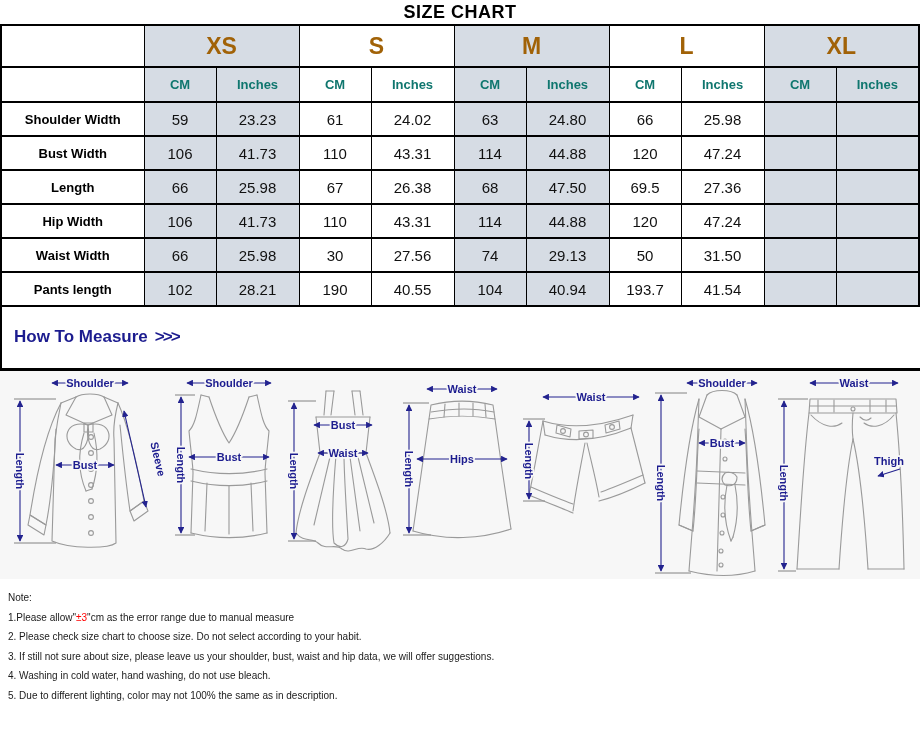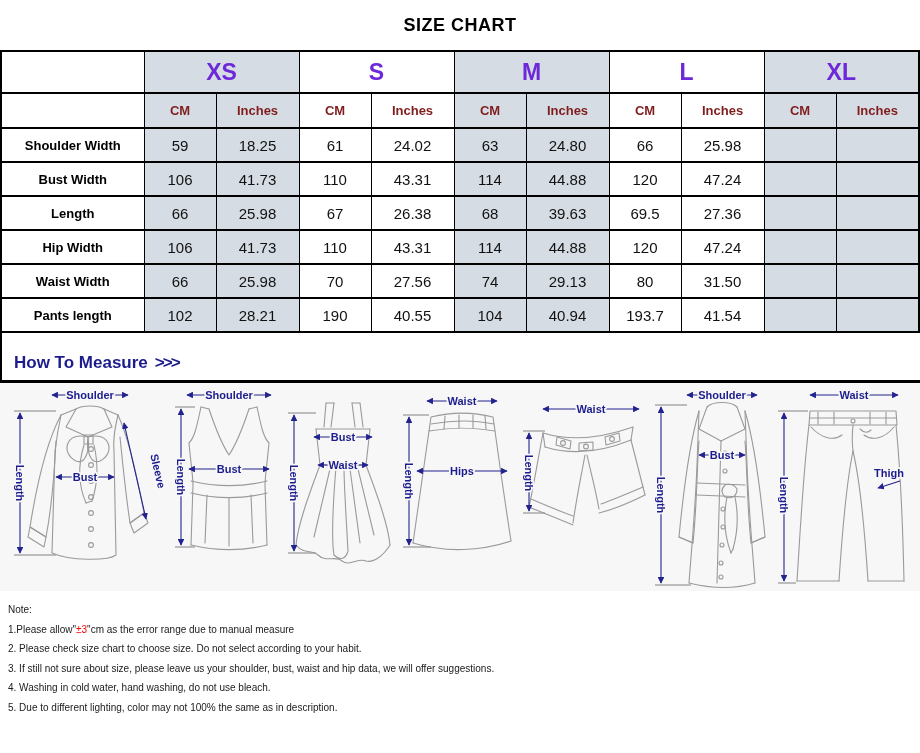--- a/index.html
+++ b/index.html
@@ -1,32 +1,32 @@
 <!DOCTYPE html>
 <html><head>
 <meta charset="utf-8">
 <style>
   html,body{margin:0;padding:0;background:#fff;}
   .page{position:relative;width:920px;height:753px;overflow:hidden;background:#fff;
         font-family:"Liberation Sans",sans-serif;color:#000;}
-  .title{height:50px;display:flex;align-items:center;justify-content:center;
+  .title{height:24px;display:flex;align-items:center;justify-content:center;
          font-size:18px;font-weight:bold;letter-spacing:.5px;}
   table.size-table{border-collapse:collapse;table-layout:fixed;width:918px;border:2px solid #000;}
   table.size-table th,table.size-table td{
       border:1px solid #000;border-top:2px solid #000;border-bottom:2px solid #000;
       text-align:center;vertical-align:middle;padding:0;position:relative;}
-  th.size{height:40px;font-size:23px;font-weight:bold;color:#6d28d9;}
-  th.unit{height:33px;font-size:13px;font-weight:bold;color:#7f1d1d;}
+  th.size{height:40px;font-size:23px;font-weight:bold;color:#a16207;}
+  th.unit{height:33px;font-size:13px;font-weight:bold;color:#0f766e;}
   td.row-label{height:32px;font-size:13px;background:#fff;font-weight:bold;}
   td.val{font-size:15px;color:#111;font-weight:normal;}
   .shade{background:#d6dce4;}
   td.selected::after{content:"";position:absolute;left:-1px;top:-2px;right:-1px;bottom:-2px;
       border:2px solid #21a366;pointer-events:none;}
   .measure-hd{border-left:2px solid #000;border-bottom:3px solid #000;
-      padding:20px 0 7px 12px;}
+      padding:20px 0 21px 12px;}
   .measure-hd .hd-text{font-size:17px;font-weight:bold;color:#1c1c8f;}
   .measure-hd .hd-arrows{font-size:17px;font-weight:900;color:#1c1c8f;letter-spacing:-2px;margin-left:7px;}
   .figures{display:flex;justify-content:space-between;align-items:flex-start;
       background:#f7f7f7;height:206px;padding:2px 20px 0 6px;}
   .fig{flex:0 0 auto;}
   .fig .g{stroke:#9a9a9a;stroke-width:1.1;fill:none;stroke-linejoin:round;stroke-linecap:round;}
   .fig .arrow{stroke:#23238f;stroke-width:1.1;fill:none;}
   .fig .guide{stroke:#666;stroke-width:0.8;}
   .fig text{font-family:"Liberation Sans",sans-serif;font-size:11px;font-weight:bold;fill:#1c1c8f;
       paint-order:stroke;stroke:#f7f7f7;stroke-width:3.5px;stroke-linejoin:round;text-anchor:middle;}
@@ -74,21 +74,21 @@
         <th class="unit">CM</th>
         <th class="unit">Inches</th>
         <th class="unit shade">CM</th>
         <th class="unit shade">Inches</th>
       </tr>
     </thead>
     <tbody>
         <tr>
           <td class="row-label">Shoulder Width</td>
           <td class="val shade">59</td>
-          <td class="val shade">18.25</td>
+          <td class="val shade">23.23</td>
           <td class="val">61</td>
           <td class="val">24.02</td>
           <td class="val shade">63</td>
           <td class="val shade">24.80</td>
           <td class="val">66</td>
           <td class="val">25.98</td>
           <td class="val shade"></td>
           <td class="val shade"></td>
         </tr>
         <tr>
@@ -104,21 +104,21 @@
           <td class="val shade"></td>
           <td class="val shade"></td>
         </tr>
         <tr>
           <td class="row-label">Length</td>
           <td class="val shade">66</td>
           <td class="val shade">25.98</td>
           <td class="val">67</td>
           <td class="val">26.38</td>
           <td class="val shade">68</td>
-          <td class="val shade">39.63</td>
+          <td class="val shade">47.50</td>
           <td class="val">69.5</td>
           <td class="val">27.36</td>
           <td class="val shade"></td>
           <td class="val shade"></td>
         </tr>
         <tr>
           <td class="row-label">Hip Width</td>
           <td class="val shade">106</td>
           <td class="val shade">41.73</td>
           <td class="val">110</td>
@@ -127,25 +127,25 @@
           <td class="val shade">44.88</td>
           <td class="val">120</td>
           <td class="val">47.24</td>
           <td class="val shade"></td>
           <td class="val shade"></td>
         </tr>
         <tr>
           <td class="row-label">Waist Width</td>
           <td class="val shade">66</td>
           <td class="val shade">25.98</td>
-          <td class="val">70</td>
+          <td class="val">30</td>
           <td class="val">27.56</td>
           <td class="val shade">74</td>
           <td class="val shade">29.13</td>
-          <td class="val">80</td>
+          <td class="val">50</td>
           <td class="val">31.50</td>
           <td class="val shade"></td>
           <td class="val shade"></td>
         </tr>
         <tr>
           <td class="row-label">Pants length</td>
           <td class="val shade">102</td>
           <td class="val shade">28.21</td>
           <td class="val">190</td>
           <td class="val">40.55</td>

